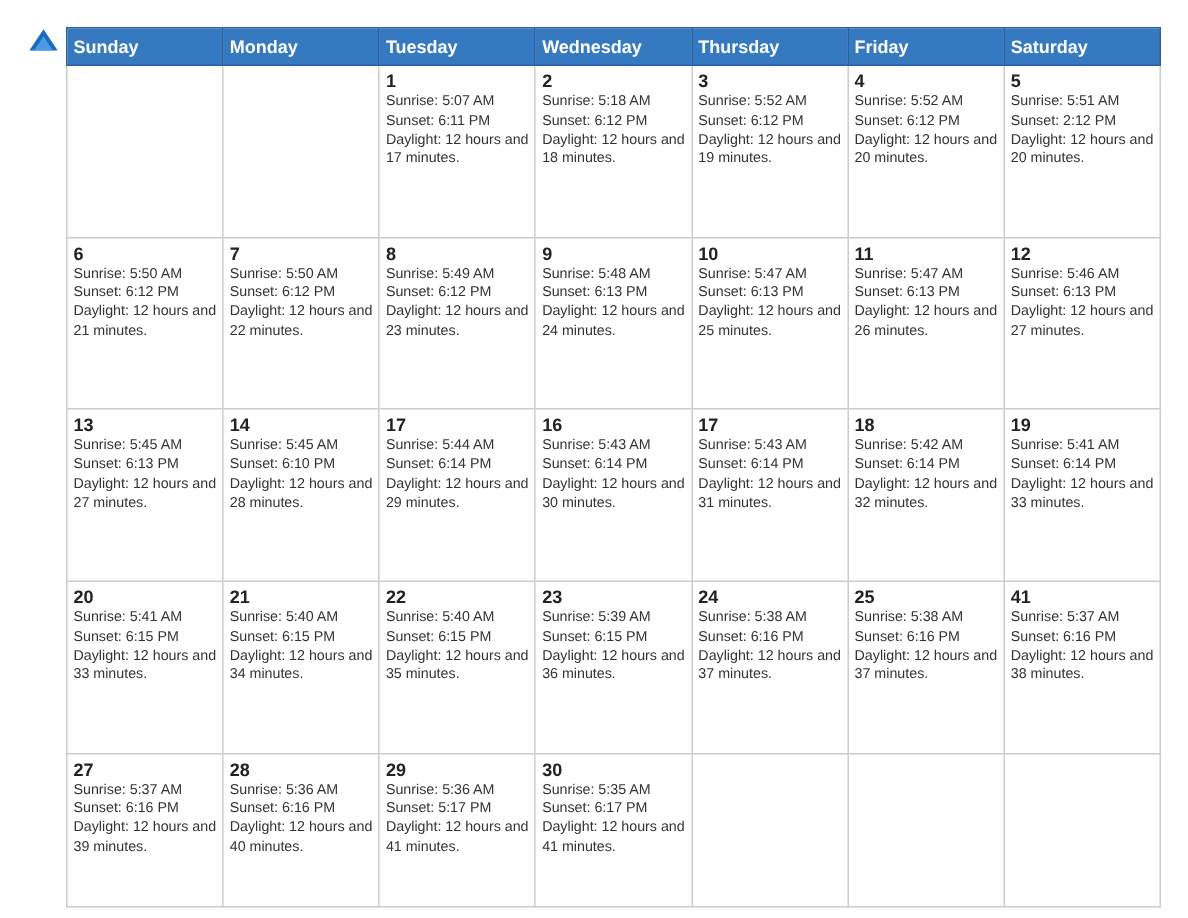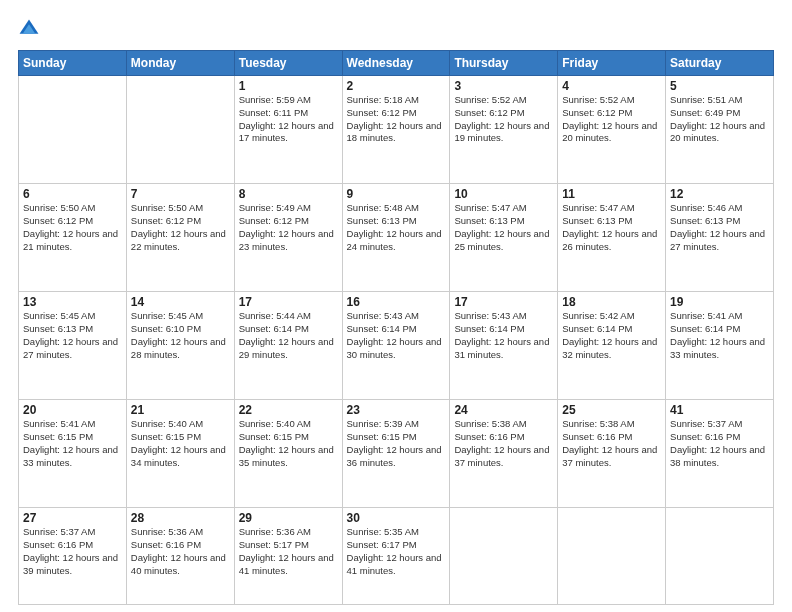--- a/index.html
+++ b/index.html
@@ -8,21 +8,21 @@
       background: #fff;
       width: 792px;
       height: 612px;
       overflow: hidden;
     }
     .page {
       width: 792px;
       height: 612px;
       padding: 18px 18px 7px 18px;
       display: flex;
-      flex-direction: column;
+      flex-direction: row;
     }
     .header {
       display: flex;
       justify-content: space-between;
       align-items: flex-start;
       margin-bottom: 10px;
     }
     .logo {
       display: flex;
       align-items: center;
@@ -132,21 +132,21 @@
           <th>Friday</th>
           <th>Saturday</th>
         </tr>
     </thead>
     <tbody id="calendar-body">
     <tr>
           <td class="empty"></td>
           <td class="empty"></td>
           <td>
             <span class="day-num">1</span>
-            <div class="day-info">Sunrise: 5:59 AM
+            <div class="day-info">Sunrise: 5:07 AM
 Sunset: 6:11 PM
 Daylight: 12 hours and 17 minutes.</div>
           </td>
           <td>
             <span class="day-num">2</span>
             <div class="day-info">Sunrise: 5:18 AM
 Sunset: 6:12 PM
 Daylight: 12 hours and 18 minutes.</div>
           </td>
           <td>
@@ -157,21 +157,21 @@
           </td>
           <td>
             <span class="day-num">4</span>
             <div class="day-info">Sunrise: 5:52 AM
 Sunset: 6:12 PM
 Daylight: 12 hours and 20 minutes.</div>
           </td>
           <td>
             <span class="day-num">5</span>
             <div class="day-info">Sunrise: 5:51 AM
-Sunset: 6:49 PM
+Sunset: 2:12 PM
 Daylight: 12 hours and 20 minutes.</div>
           </td>
         </tr>
         <tr>
           <td>
             <span class="day-num">6</span>
             <div class="day-info">Sunrise: 5:50 AM
 Sunset: 6:12 PM
 Daylight: 12 hours and 21 minutes.</div>
           </td>

